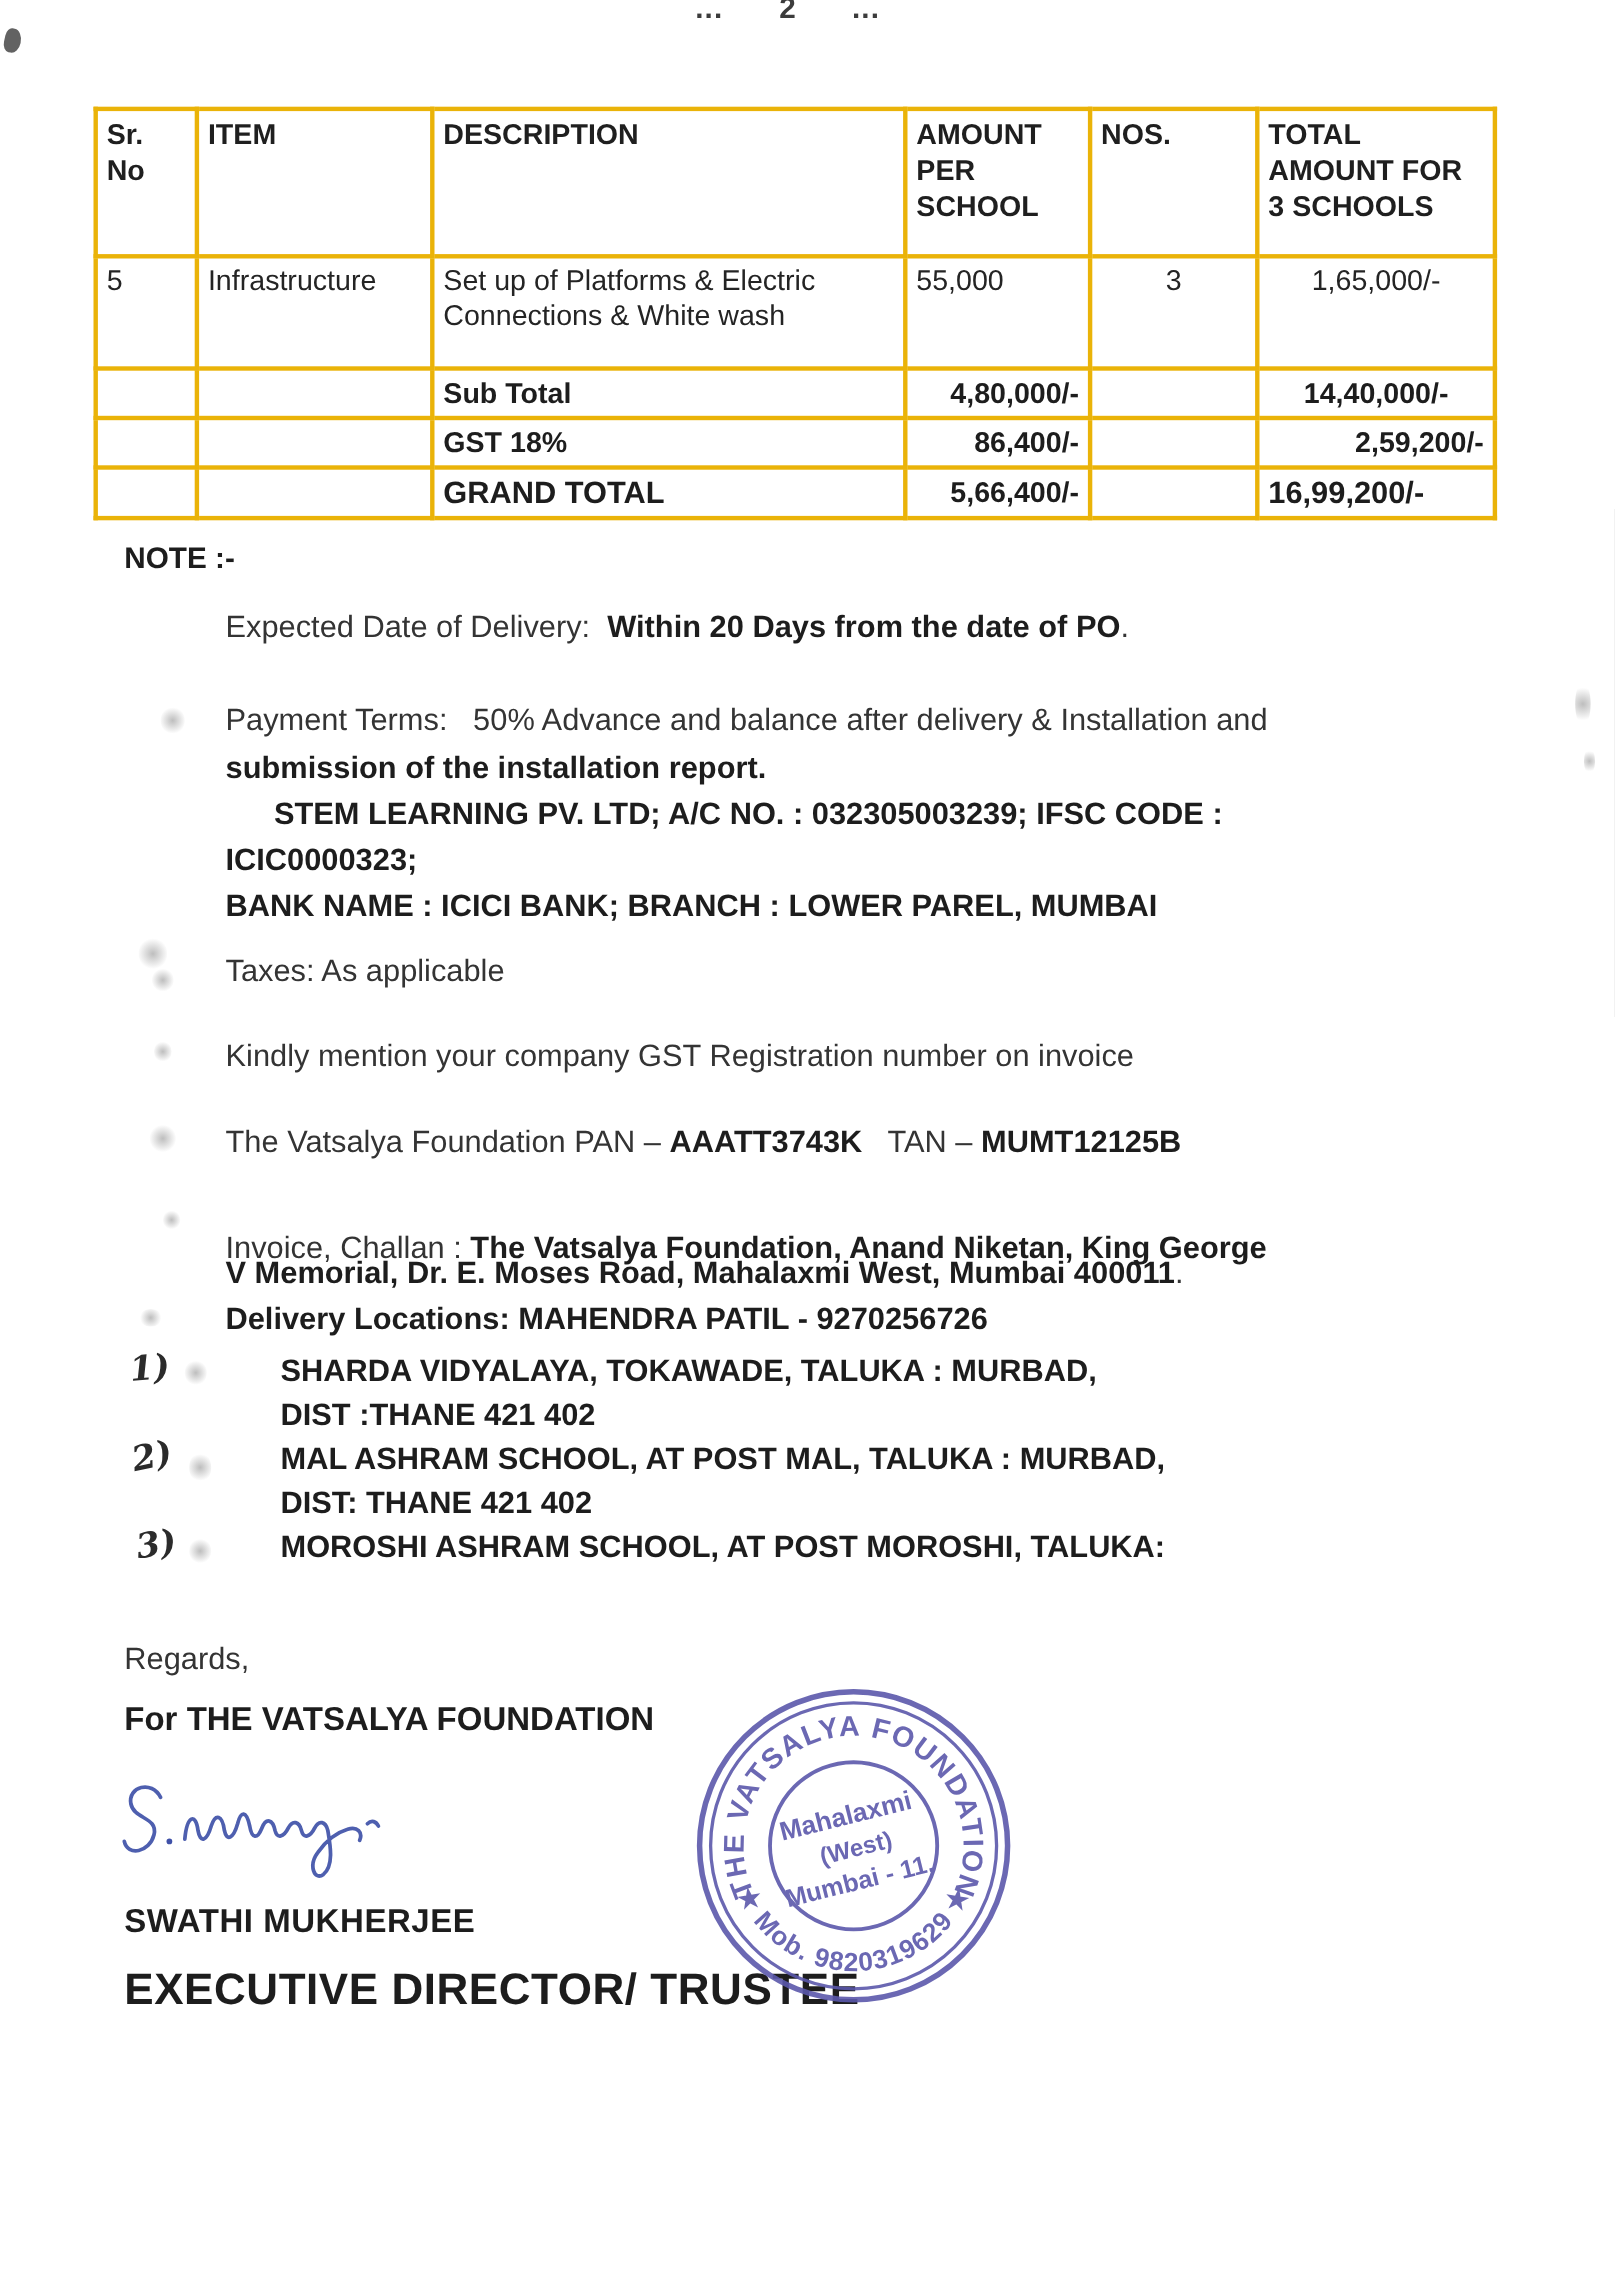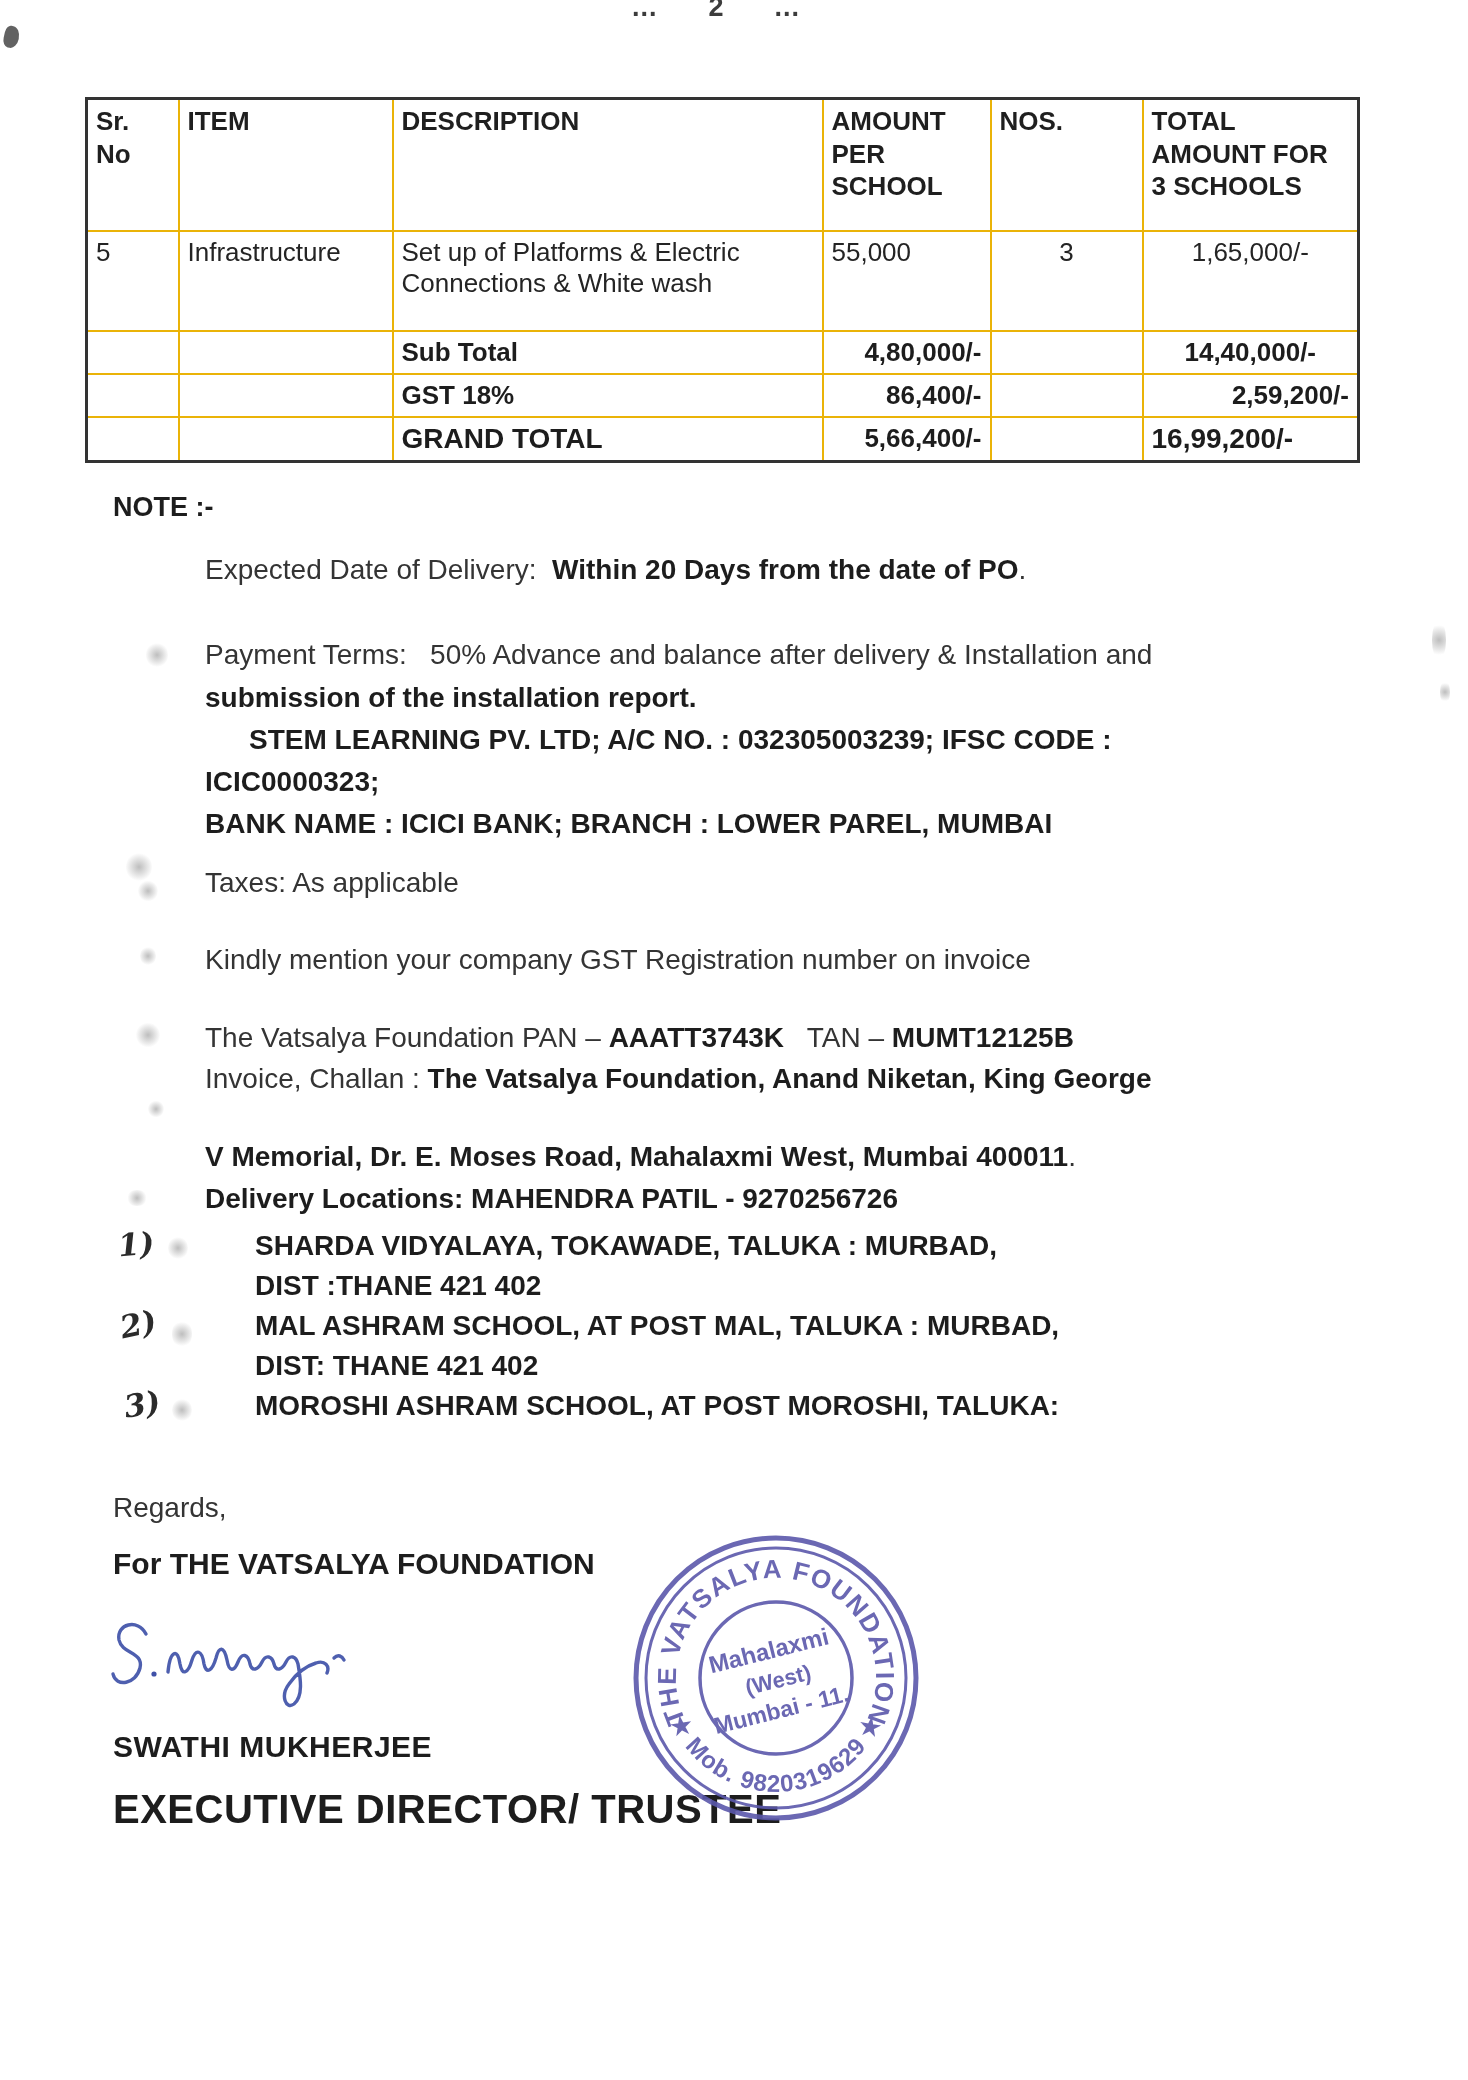--- a/index.html
+++ b/index.html
@@ -18,21 +18,21 @@
   .pageno .dots{letter-spacing:1px;}
 
   
   table.po{
     position:absolute;left:85px;top:97px;
     border-collapse:collapse;table-layout:fixed;
     width:1272px;font-size:26px;color:#242424;
     border:3px solid #333;
   }
   table.po th,table.po td{
-    border:2px solid #eab308;vertical-align:top;
+    border:4px solid #eab308;vertical-align:top;
     padding:5px 8px;overflow:hidden;
   }
   table.po th{text-align:left;font-weight:700;font-size:26px;line-height:1.25;height:120px;color:#1f1f1f;}
   tr.item td{height:88px;}
   tr.sub td,tr.gst td{height:26px;}
   tr.grand td{height:32px;}
   .t-center{text-align:center;}
   .lbl{padding-left:10px;}
   .lbl-indent{padding-left:20px;}
   .num-r{text-align:right;padding-right:12px;}
@@ -155,21 +155,21 @@
   <div class="line b" style="left:205px;top:719px;margin-left:44px;">STEM LEARNING PV. LTD; A/C NO. : 032305003239; IFSC CODE :</div>
   <div class="line b" style="left:205px;top:761px;">ICIC0000323;</div>
   <div class="line b" style="left:205px;top:803px;">BANK NAME : ICICI BANK; BRANCH : LOWER PAREL, MUMBAI</div>
 
   <div class="line" style="left:205px;top:862px;">Taxes: As applicable</div>
 
   <div class="line" style="left:205px;top:939px;">Kindly mention your company GST Registration number on invoice</div>
 
   <div class="line" style="left:205px;top:1017px;"><span>The Vatsalya Foundation PAN – </span><span class="b">AAATT3743K</span><span>   TAN – </span><span class="b">MUMT12125B</span></div>
 
-  <div class="line" style="left:205px;top:1058px;text-align:center;"><span>Invoice, Challan : </span><span class="b">The Vatsalya Foundation, Anand Niketan, King George</span></div>
+  <div class="line" style="left:205px;top:1114px;text-align:center;"><span>Invoice, Challan : </span><span class="b">The Vatsalya Foundation, Anand Niketan, King George</span></div>
   <div class="line" style="left:205px;top:1136px;"><span class="b">V Memorial, Dr. E. Moses Road, Mahalaxmi West, Mumbai 400011</span><span>.</span></div>
   <div class="line b" style="left:205px;top:1178px;text-align:right;">Delivery Locations: MAHENDRA PATIL - 9270256726</div>
 
   <span class="hand" style="left:118px;top:1226px;transform:rotate(-5deg);">1)</span>
   <div class="line b" style="left:255px;top:1226px;line-height:40px;">SHARDA VIDYALAYA, TOKAWADE, TALUKA : MURBAD,</div>
   <div class="line b" style="left:255px;top:1266px;line-height:40px;">DIST :THANE 421 402</div>
 
   <span class="hand" style="left:120px;top:1306px;transform:rotate(-12deg);">2)</span>
   <div class="line b" style="left:255px;top:1306px;line-height:40px;">MAL ASHRAM SCHOOL, AT POST MAL, TALUKA : MURBAD,</div>
   <div class="line b" style="left:255px;top:1346px;line-height:40px;">DIST: THANE 421 402</div>

